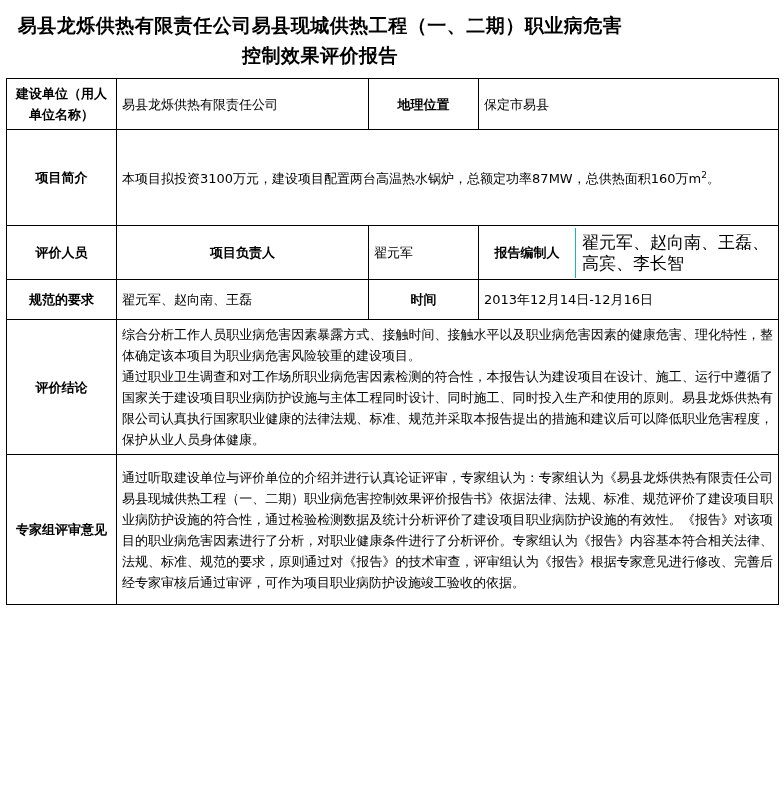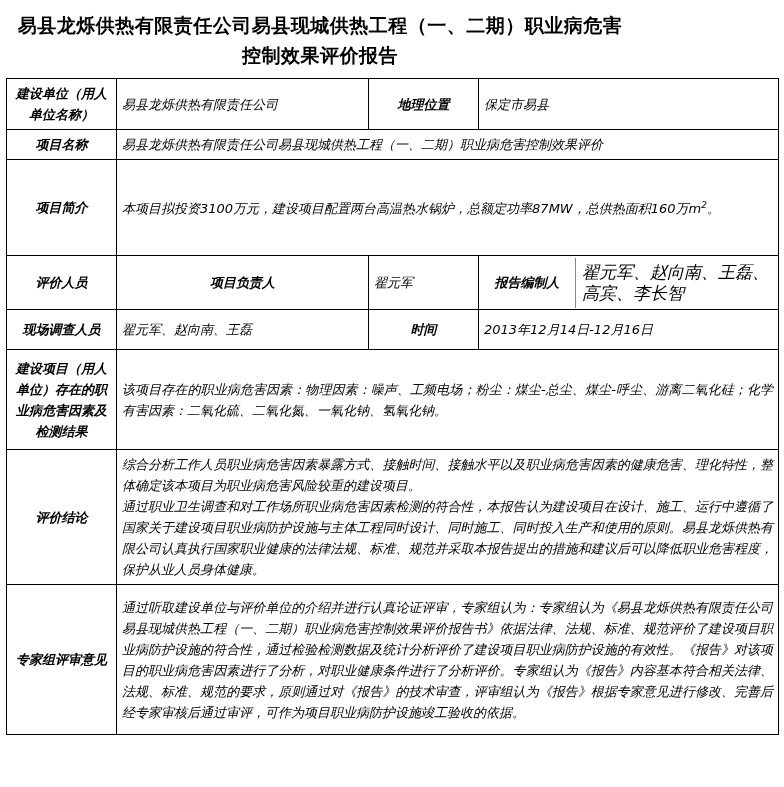--- a/index.html
+++ b/index.html
@@ -26,21 +26,20 @@
     line-height: 30px;
     text-align: center;
     letter-spacing: 0.5px;
     margin: 4px 4px 8px 4px;
   }
   table.main {
     border-collapse: collapse;
     width: 772px;
     margin: 0 auto;
     table-layout: fixed;
-    font-style: italic;
   }
   table.main td {
     border: 1px solid #000000;
     padding: 4px 5px;
     font-size: 13px;
     line-height: 21px;
     vertical-align: middle;
   }
   .lbl {
     font-family: "DejaVu Serif", "Liberation Serif", serif;
@@ -80,24 +79,20 @@
       <col style="width:300px">
     </colgroup>
     <tbody>
       <tr>
         <td class="lbl">建设单位（用人单位名称）</td>
         <td class="ctr">易县龙烁供热有限责任公司</td>
         <td class="lbl">地理位置</td>
         <td class="ctr">保定市易县</td>
       </tr>
 
-      <tr>
-        <td class="lbl">项目名称</td>
-        <td class="ctr" colspan="3">易县龙烁供热有限责任公司易县现城供热工程（一、二期）职业病危害控制效果评价</td>
-      </tr>
 
       <tr style="height:96px">
         <td class="lbl">项目简介</td>
         <td class="just cell-pad" colspan="3"><span>本项目拟投资3100万元，建设项目配置两台高温热水锅炉，总额定功率87MW，总供热面积160万m</span><span class="sup">2</span><span>。</span></td>
       </tr>
 
       <tr style="height:54px">
         <td class="lbl">评价人员</td>
         <td class="lbl">项目负责人</td>
         <td class="ctr">翟元军</td>
@@ -107,30 +102,26 @@
                 <tr>
               <td style="border:none;border-right:1px solid #14b8a6;width:92px;padding:4px 2px" class="lbl">报告编制人</td>
               <td style="border:none;padding:4px 6px;font-size:17px;line-height:21px">翟元军、赵向南、王磊、高宾、李长智</td>
             </tr>
           </tbody>
             </table>
         </td>
       </tr>
 
       <tr style="height:40px">
-        <td class="lbl">现场调查人员</td>
+        <td class="lbl">规范的要求</td>
         <td class="ctr">翟元军、赵向南、王磊</td>
         <td class="lbl">时间</td>
         <td class="ctr">2013年12月14日-12月16日</td>
       </tr>
 
-      <tr style="height:100px">
-        <td class="lbl">建设项目（用人单位）存在的职业病危害因素及检测结果</td>
-        <td class="just cell-pad" colspan="3">该项目存在的职业病危害因素：物理因素：噪声、工频电场；粉尘：煤尘-总尘、煤尘-呼尘、游离二氧化硅；化学有害因素：二氧化硫、二氧化氮、一氧化钠、氢氧化钠。</td>
-      </tr>
 
       <tr style="height:132px">
         <td class="lbl">评价结论</td>
         <td class="just cell-pad" colspan="3">
           <div>综合分析工作人员职业病危害因素暴露方式、接触时间、接触水平以及职业病危害因素的健康危害、理化特性，整体确定该本项目为职业病危害风险较重的建设项目。</div>
           <div>通过职业卫生调查和对工作场所职业病危害因素检测的符合性，本报告认为建设项目在设计、施工、运行中遵循了国家关于建设项目职业病防护设施与主体工程同时设计、同时施工、同时投入生产和使用的原则。易县龙烁供热有限公司认真执行国家职业健康的法律法规、标准、规范并采取本报告提出的措施和建议后可以降低职业危害程度，保护从业人员身体健康。</div>
         </td>
       </tr>
 
       <tr style="height:150px">

